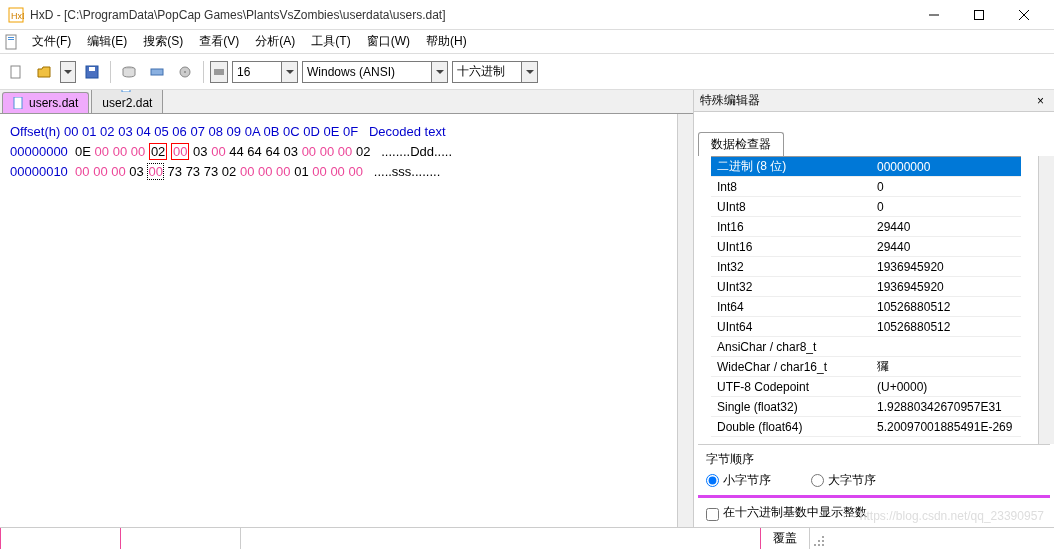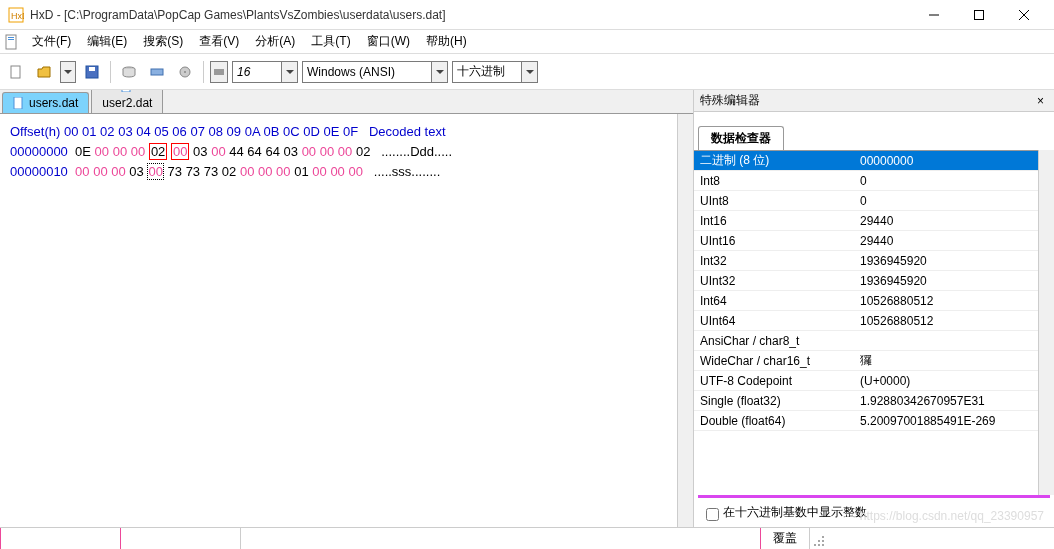--- a/index.html
+++ b/index.html
@@ -13,39 +13,39 @@
 .menu-item { padding:2px 8px; cursor:pointer; font-size:12px; }
 .toolbar { height:36px; display:flex; align-items:center; padding:2px 4px; border-bottom:1px solid #ddd; gap:4px; }
 .tbtn { width:24px; height:24px; display:flex; align-items:center; justify-content:center; cursor:pointer; border:1px solid transparent; }
 .tsep { width:1px; height:22px; background:#ccc; margin:0 2px; }
 .tbl-input { height:22px; border:1px solid #7a7a7a; padding:0 4px; font-size:12px; }
 .dd { display:flex; align-items:center; }
 .dd .arrow { width:16px; height:22px; display:flex; align-items:center; justify-content:center; border:1px solid #7a7a7a; border-left:none; cursor:pointer; background:#f0f0f0; }
 .content { display:flex; flex:1; overflow:hidden; }
 .left { flex:1; display:flex; flex-direction:column; border-right:1px solid #ccc; }
 .tabbar { height:24px; display:flex; align-items:flex-end; padding:0 2px; border-bottom:1px solid #999; background:#f0f0f0; }
-.tab { padding:3px 10px; border:1px solid #999; border-bottom:none; background:#7dd3fc; margin-right:2px; cursor:pointer; display:flex; align-items:center; gap:4px; font-size:12px; border-radius:3px 3px 0 0; }
+.tab { padding:3px 10px; border:1px solid #999; border-bottom:none; background:#f0abfc; margin-right:2px; cursor:pointer; display:flex; align-items:center; gap:4px; font-size:12px; border-radius:3px 3px 0 0; }
 .tab.inactive { background:#e8e8e8;flex-direction:column; }
 .tab .fi { width:12px; height:12px; }
 .hexview { flex:1; padding:8px 10px; font-family: Consolas, "Courier New", monospace; font-size:13px; overflow:auto; position:relative; }
 .hexline { white-space:pre; line-height:20px; }
 .hexhdr { color:#0000cd; }
 .off { color:#0000cd; }
 .b0 { color:#ec4899; }
 .b1 { color:#000; }
 .sel { border:1px solid red; padding:0 1px; }
 .cursor { border:1px dotted #000; }
 .dec { color:#000; }
 .scroll-right { position:absolute; right:0; top:0; bottom:0; width:16px; background:#f0f0f0; border-left:1px solid #ccc; }
 .right { width:360px; display:flex; flex-direction:column; }
 .panel-title { height:22px; display:flex; align-items:center; justify-content:space-between; padding:0 6px; background:#f0f0f0; border-bottom:1px solid #ccc; font-size:12px; }
 .panel-close { cursor:pointer; padding:0 4px; }
-.ptabs { height:38px; display:flex; align-items:flex-end; padding:4px 4px 0 4px;font-weight:bold; }
+.ptabs { height:44px; display:flex; align-items:flex-end; padding:4px 4px 0 4px; }
 .ptab { padding:3px 12px; border:1px solid #999; border-bottom:none; background:#fff; font-size:12px; border-radius:3px 3px 0 0; cursor:pointer; }
-.data-table { flex:1; overflow:auto; border-top:1px solid #999; margin:0 0; }
+.data-table { flex:1; overflow:auto; border-top:1px solid #999; margin:0 17px; }
 .drow { display:flex; height:20px; align-items:center; border-bottom:1px solid #eee; font-size:12px; }
 .drow .k { width:160px; padding-left:6px; }
 .drow .v { flex:1; padding-left:6px; }
 .drow.sel-row { background:#0078d7; color:#fff; }
 .byteorder { padding:6px 8px; border-top:1px solid #ccc; margin:0 4px; }
 .bo-title { font-size:12px; margin-bottom:4px; }
 .bo-opts { display:flex; gap:40px; font-size:12px; align-items:center; }
 .bo-opts label { display:flex; align-items:center; gap:4px; }
 .checkrow { padding:6px 8px; border-top:3px solid #d946ef; margin:0 4px; font-size:12px; display:flex; align-items:flex-end; gap:4px; }
 .statusbar { height:22px; border-top:1px solid #ccc; display:flex; align-items:center; font-size:12px; }
@@ -152,21 +152,21 @@
   <div class="dd">
     <div class="arrow" style="border:1px solid #7a7a7a;width:18px">
         <svg width="10" height="10">
           <line x1="0" y1="3" x2="10" y2="3" stroke="#444"></line>
           <line x1="0" y1="5" x2="10" y2="5" stroke="#444"></line>
           <line x1="0" y1="7" x2="10" y2="7" stroke="#444"></line>
         </svg>
       </div>
   </div>
   <div class="dd">
-    <input class="tbl-input" style="width: 50px; font-style: italic;" value="16">
+    <input class="tbl-input" style="width: 50px;" value="16">
     <div class="arrow">
         <svg width="8" height="4">
           <path d="M0 0L4 4L8 0z" fill="#444"></path>
         </svg>
       </div>
   </div>
   <div class="dd">
     <input class="tbl-input" style="width: 130px;" value="Windows (ANSI)">
     <div class="arrow">
         <svg width="8" height="4">
@@ -276,20 +276,33 @@
           <div class="drow">
             <div class="k">Single (float32)</div>
             <div class="v">1.92880342670957E31</div>
           </div>
           <div class="drow">
             <div class="k">Double (float64)</div>
             <div class="v">5.20097001885491E-269</div>
           </div>
         </div>
       <div class="scroll-v"></div>
+    </div>
+    <div class="byteorder">
+      <div class="bo-title">字节顺序</div>
+      <div class="bo-opts">
+        <label>
+            <input type="radio" name="bo" checked="" style=""> 
+            <span>小字节序</span>
+          </label>
+        <label>
+            <input type="radio" name="bo" style=""> 
+            <span>大字节序</span>
+          </label>
+      </div>
     </div>
     <div class="checkrow">
       <input type="checkbox" style="">
       <span>在十六进制基数中显示整数</span>
     </div>
   </div>
 </div>
 
 <div class="statusbar">
   <div class="status-cell" style="width:120px"></div>

